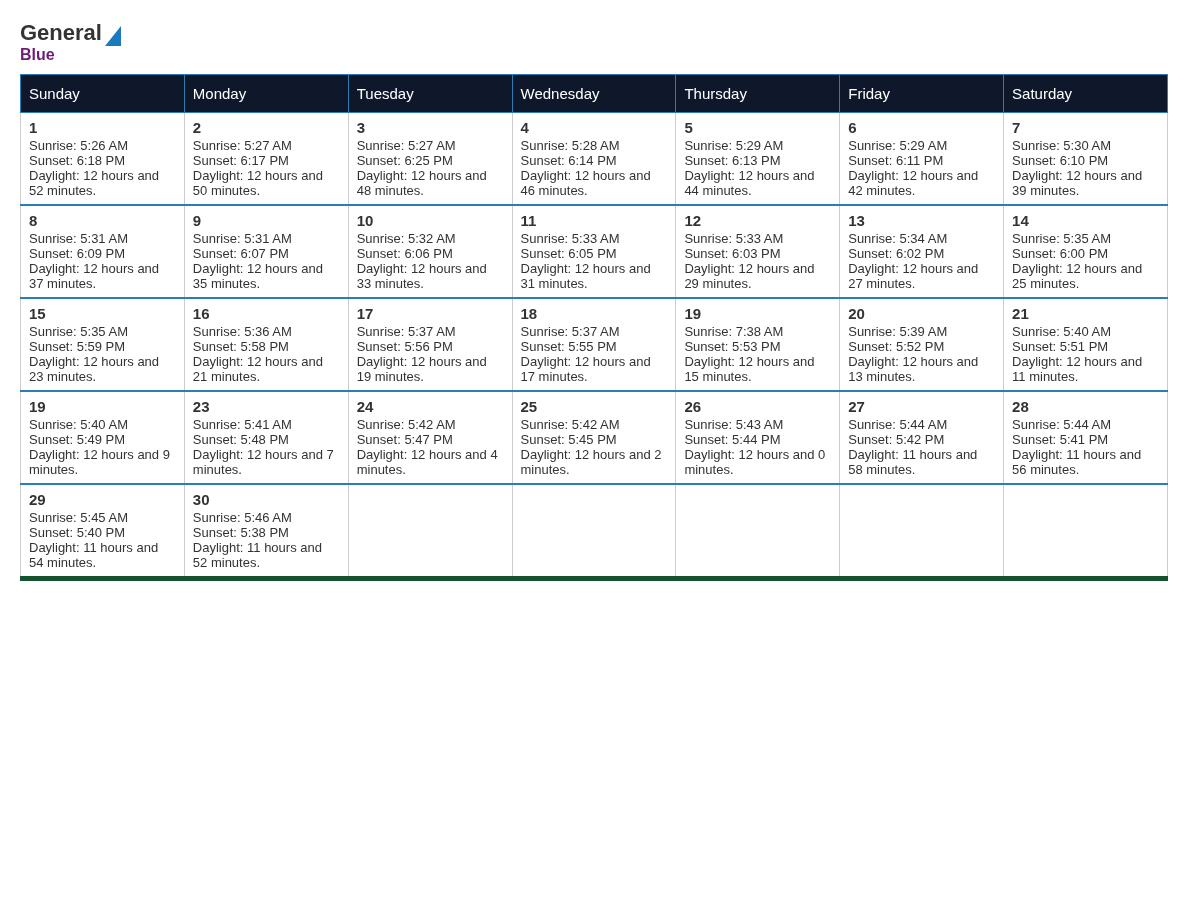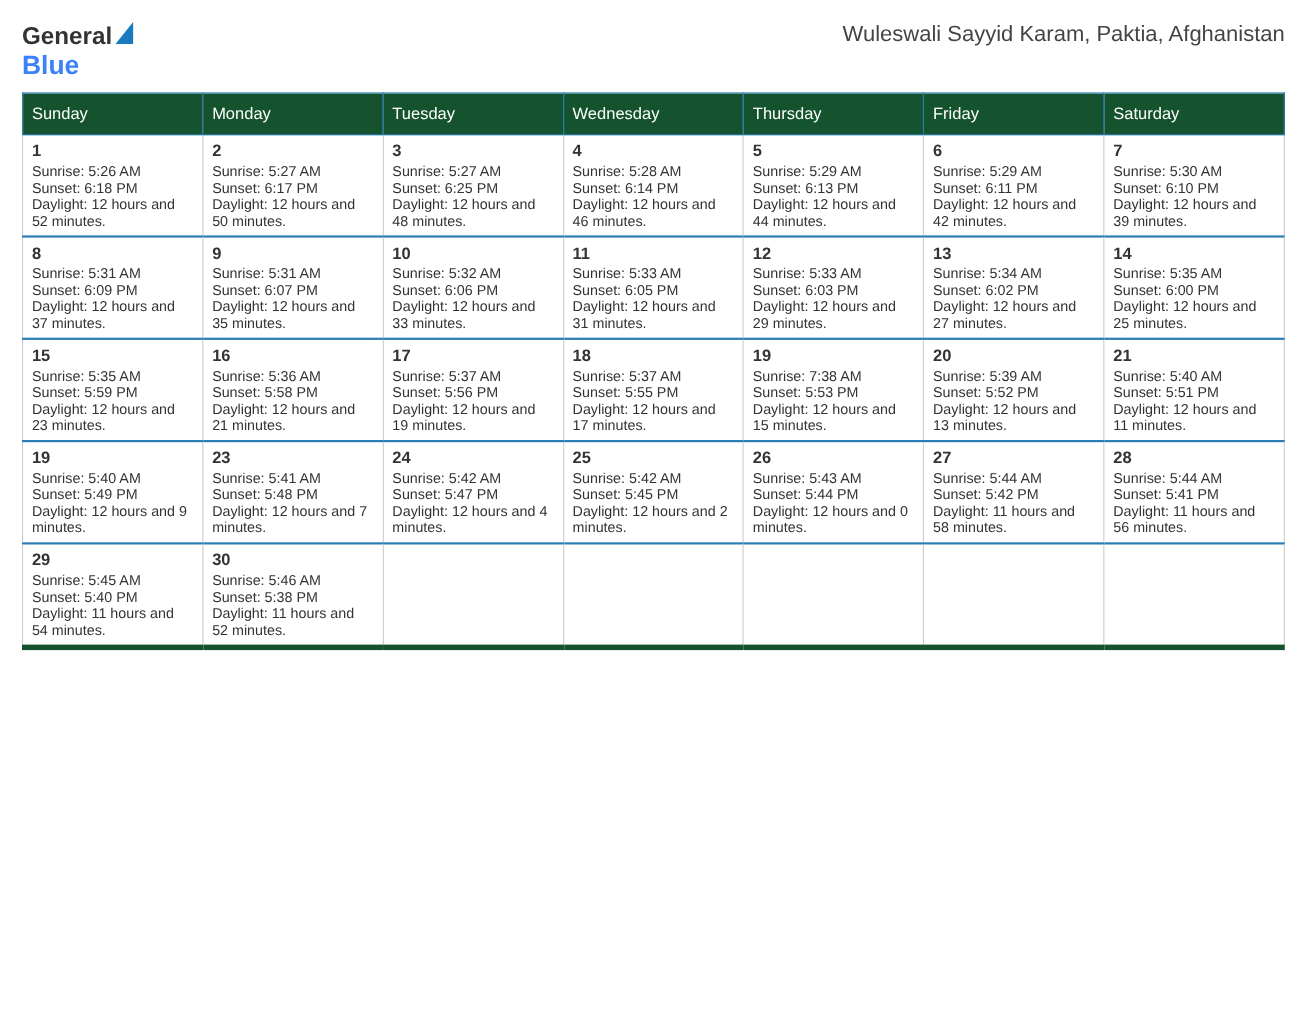--- a/index.html
+++ b/index.html
@@ -15,52 +15,52 @@
       justify-content: space-between;
       align-items: flex-start;
       margin-bottom: 10px;
     }
     .logo-text-general {
       font-size: 22px;
       font-weight: bold;
       color: #333;
     }
     .logo-text-blue {
-      font-size: 24px;
+      font-size: 16px;
       font-weight: bold;
-      color: #3b82f6;
+      color: #701a75;
       text-align: right;
     }
     .logo-block {
       display: flex;
       flex-direction: column;
     }
     .logo-top-row {
       display: flex;
-      align-items: flex-start;
+      align-items: flex-end;
     }
     .title-block {
       text-align: right;
     }
     .month-title {
       font-size: 52px;
       font-weight: bold;
       color: #222;
     }
     .subtitle {
       font-size: 20px;
       color: #444;
     }
     table {
       width: 100%;
       border-collapse: collapse;
       margin-top: 8px;
     }
     th {
-      background-color: #14532d;
+      background-color: #0f172a;
       color: white;
       padding: 10px 8px;
       text-align: left;
       font-size: 15px;
       font-weight: normal;
       border: 1px solid #2a7db5;
     }
     td {
       vertical-align: top;
       padding: 6px 8px;
@@ -105,21 +105,20 @@
   <div class="logo-block">
     <div class="logo-top-row">
       <span class="logo-text-general">General</span>
       <span class="logo-triangle"></span>
     </div>
     <div>
       <span class="logo-text-blue">Blue</span>
     </div>
   </div>
   <div class="title-block">
-    <div class="subtitle">Wuleswali Sayyid Karam, Paktia, Afghanistan</div>
   </div>
 </div>
 
 <table>
   <thead>
     <tr>
     <th>Sunday</th>
         <th>Monday</th>
         <th>Tuesday</th>
         <th>Wednesday</th>

